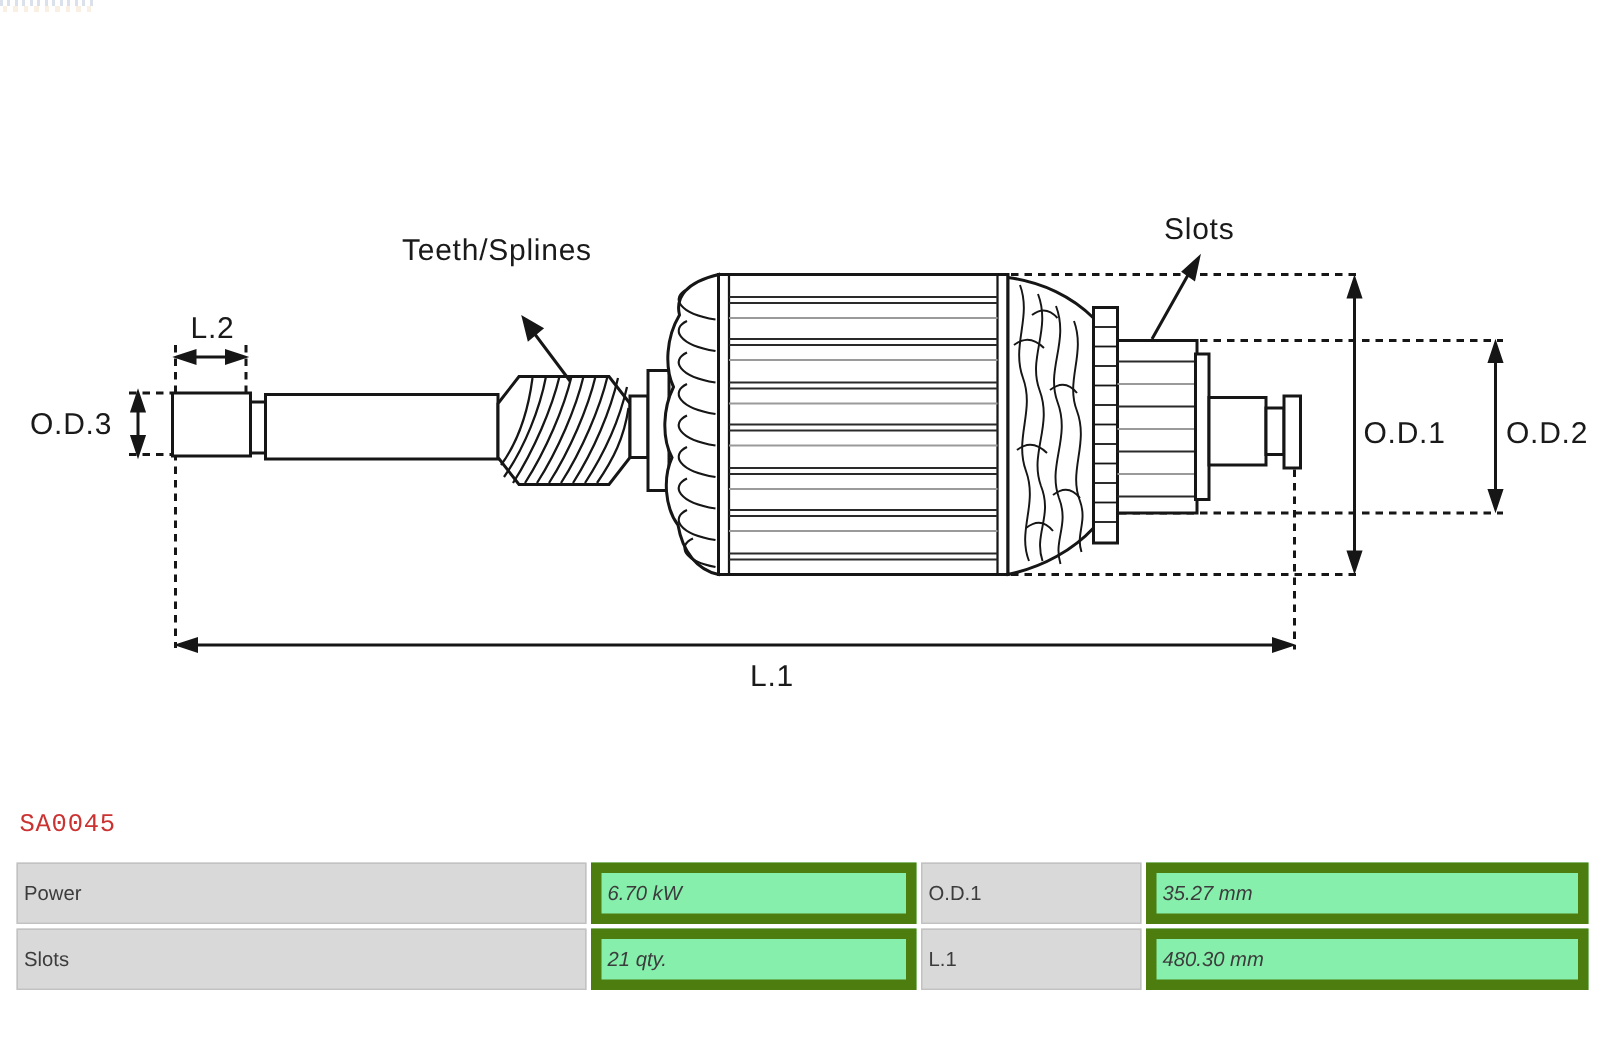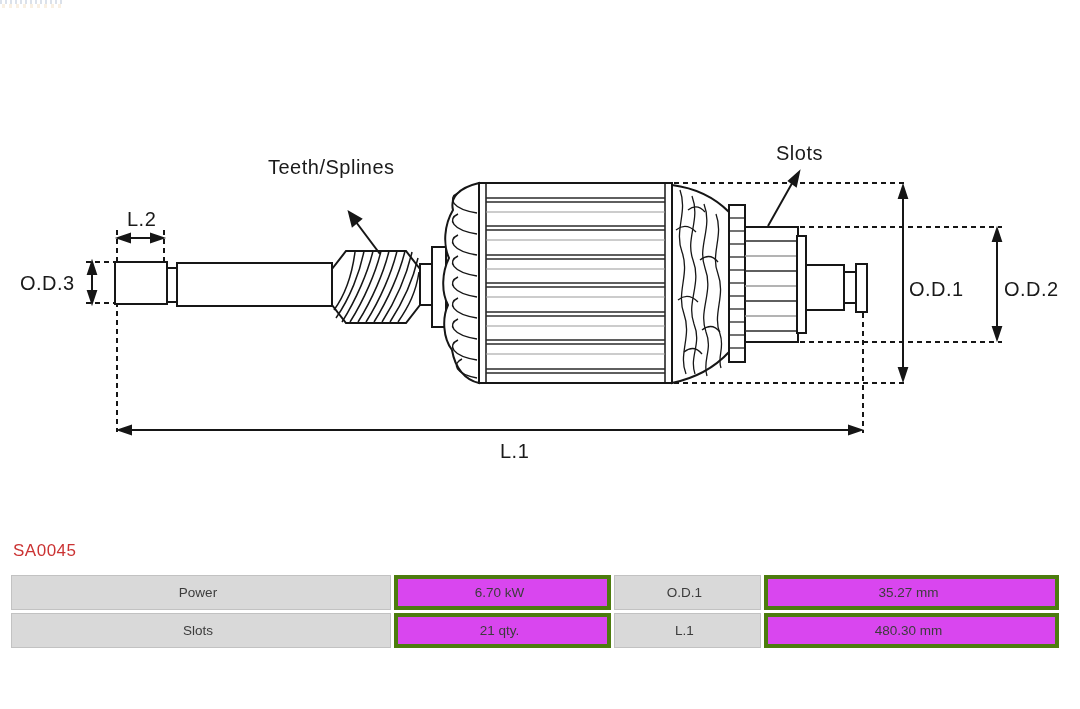--- a/index.html
+++ b/index.html
@@ -16,33 +16,33 @@
     background-position:0 0,2px 4px;
     background-repeat:no-repeat;
   }
   .diagram-svg{position:absolute;left:0;top:0;}
   .dlabel{
     position:absolute;font-size:20px;color:#1a1a1a;letter-spacing:.5px;
     white-space:nowrap;font-weight:400;
   }
   .part-number{
     position:absolute;left:13px;top:541px;font-size:17px;letter-spacing:.5px;
-    color:#cb3333;font-weight:400;
+    color:#cb3333;font-weight:400;font-family:Liberation Mono, monospace;
   }
   table.spec-table{
     position:absolute;left:8px;top:572px;width:1054px;
     border-collapse:separate;border-spacing:3px;table-layout:fixed;
     font-size:13.5px;color:#3c3c3c;
   }
   table.spec-table td{
-    height:27px;padding:0 10px 0 4px;text-align:center;vertical-align:middle;
+    height:27px;padding:0 10px 0 4px;text-align:left;vertical-align:middle;
     overflow:hidden;white-space:nowrap;
   }
   td.lab{background:#d9d9d9;border:1px solid #c2c2c2;}
-  td.val{background:#d946ef;border:4px solid #4d7c0f;}
+  td.val{background:#86efac;border:7px solid #4d7c0f;font-style:italic;}
 </style>
 </head>
 <body>
 
 <div class="stage">
 
   <div class="logo-fragment"></div>
 
   <svg class="diagram-svg" width="1080" height="520" viewBox="0 0 1080 520">
 

